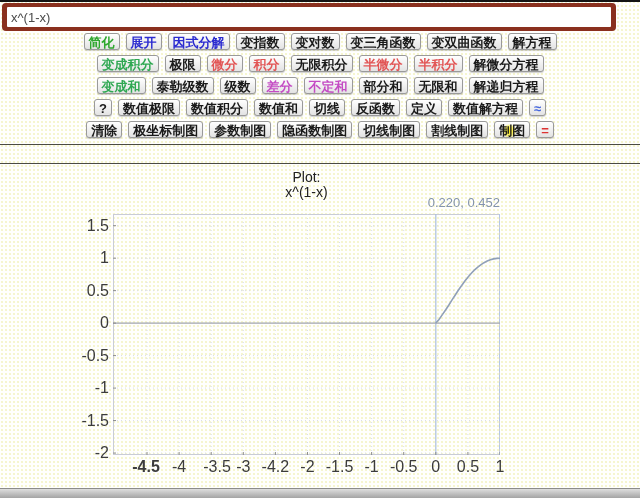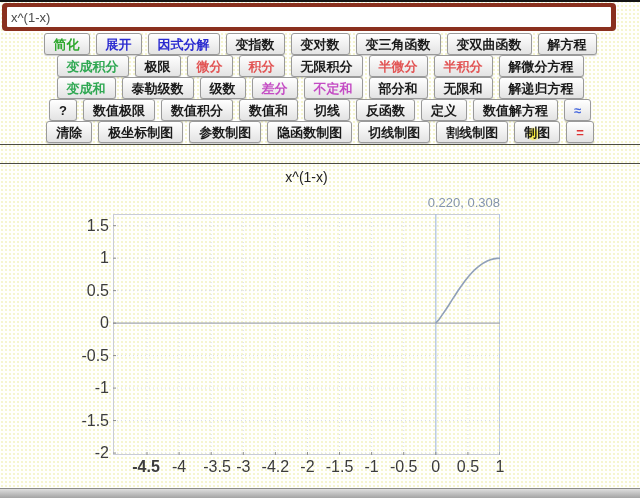--- a/index.html
+++ b/index.html
@@ -19,22 +19,22 @@
     background:#8a301e;border-radius:4px;box-sizing:border-box;padding:4px 5px;
   }
   .input-wrap input{
     width:100%;height:20px;border:none;outline:none;box-sizing:border-box;
     font-family:"Liberation Sans","DejaVu Sans",sans-serif;
     font-size:13px;color:#4a4a4a;padding:0 4px;background:#ffffff;border-radius:1px;
   }
   .toolbar{position:absolute;top:33px;left:0;right:0;}
   .btn-row{height:19px;margin-bottom:3px;text-align:center;white-space:nowrap;}
   .tb-btn{
-    display:inline-block;vertical-align:top;height:22px;line-height:17px;
-    margin:0 3px;padding:0 9px;
+    display:inline-block;vertical-align:top;height:17px;line-height:17px;
+    margin:0 3px;padding:0 4px;
     font-family:"Liberation Sans","DejaVu Sans",sans-serif;
     font-size:13px;font-weight:bold;
     border:1px solid #9a9a9a;border-radius:3px;box-sizing:border-box;
     background-image:linear-gradient(180deg,#ffffff,#e3e3e3);
     box-shadow:0 1px 1px rgba(0,0,0,0.18);
     cursor:pointer;
     text-align:right;
   }
   .tb-btn.hl{
     background-image:radial-gradient(circle 9px at 42% 60%, rgba(255,238,0,0.95), rgba(255,238,0,0.45) 60%, rgba(255,238,0,0) 78%),
@@ -82,23 +82,24 @@
       <div class="btn-row"><button class="tb-btn" style="color: rgb(47, 168, 82);">变成积分</button><button class="tb-btn" style="color: rgb(26, 26, 26);">极限</button><button class="tb-btn" style="color: rgb(226, 85, 85);">微分</button><button class="tb-btn" style="color: rgb(226, 85, 85);">积分</button><button class="tb-btn" style="color: rgb(26, 26, 26);">无限积分</button><button class="tb-btn" style="color: rgb(226, 85, 85);">半微分</button><button class="tb-btn" style="color: rgb(226, 85, 85);">半积分</button><button class="tb-btn" style="color: rgb(26, 26, 26);">解微分方程</button></div>
       <div class="btn-row"><button class="tb-btn" style="color: rgb(47, 168, 82);">变成和</button><button class="tb-btn" style="color: rgb(26, 26, 26);">泰勒级数</button><button class="tb-btn" style="color: rgb(26, 26, 26);">级数</button><button class="tb-btn" style="color: rgb(196, 76, 196);">差分</button><button class="tb-btn" style="color: rgb(196, 76, 196);">不定和</button><button class="tb-btn" style="color: rgb(26, 26, 26);">部分和</button><button class="tb-btn" style="color: rgb(26, 26, 26);">无限和</button><button class="tb-btn" style="color: rgb(26, 26, 26);">解递归方程</button></div>
       <div class="btn-row"><button class="tb-btn" style="color: rgb(26, 26, 26);">?</button><button class="tb-btn" style="color: rgb(26, 26, 26);">数值极限</button><button class="tb-btn" style="color: rgb(26, 26, 26);">数值积分</button><button class="tb-btn" style="color: rgb(26, 26, 26);">数值和</button><button class="tb-btn" style="color: rgb(26, 26, 26);">切线</button><button class="tb-btn" style="color: rgb(26, 26, 26);">反函数</button><button class="tb-btn" style="color: rgb(26, 26, 26);">定义</button><button class="tb-btn" style="color: rgb(26, 26, 26);">数值解方程</button><button class="tb-btn" style="color: rgb(68, 102, 221);">≈</button></div>
       <div class="btn-row"><button class="tb-btn" style="color: rgb(26, 26, 26);">清除</button><button class="tb-btn" style="color: rgb(26, 26, 26);">极坐标制图</button><button class="tb-btn" style="color: rgb(26, 26, 26);">参数制图</button><button class="tb-btn" style="color: rgb(26, 26, 26);">隐函数制图</button><button class="tb-btn" style="color: rgb(26, 26, 26);">切线制图</button><button class="tb-btn" style="color: rgb(26, 26, 26);">割线制图</button><button class="tb-btn hl" style="color: rgb(26, 26, 26);">制图</button><button class="tb-btn" style="color: rgb(221, 51, 51);">=</button></div>
     </div>
 
   <div class="divider-band"></div>
 
   <div class="plot-region">
     <div class="plot-title">
+      <div>Plot:</div>
       <div>x^(1-x)</div>
     </div>
-    <div class="cursor-readout">0.220, 0.308</div>
+    <div class="cursor-readout">0.220, 0.452</div>
 
     <svg class="plot-canvas" width="387" height="241" viewBox="0 0 387 241">
         <rect x="0.5" y="0.5" width="386" height="240" fill="none" stroke="#c9ccd6"></rect>
         <line x1="34.014925373134346" y1="0" x2="34.014925373134346" y2="241" stroke="#d8dce8" stroke-width="1" stroke-dasharray="1,3"></line>
         <line x1="34.014925373134346" y1="238" x2="34.014925373134346" y2="241" stroke="#8a8a8a" stroke-width="1"></line>
         <line x1="66.10447761194031" y1="0" x2="66.10447761194031" y2="241" stroke="#d8dce8" stroke-width="1" stroke-dasharray="1,3"></line>
         <line x1="66.10447761194031" y1="238" x2="66.10447761194031" y2="241" stroke="#8a8a8a" stroke-width="1"></line>
         <line x1="98.19402985074628" y1="0" x2="98.19402985074628" y2="241" stroke="#d8dce8" stroke-width="1" stroke-dasharray="1,3"></line>
         <line x1="98.19402985074628" y1="238" x2="98.19402985074628" y2="241" stroke="#8a8a8a" stroke-width="1"></line>
         <line x1="130.28358208955225" y1="0" x2="130.28358208955225" y2="241" stroke="#d8dce8" stroke-width="1" stroke-dasharray="1,3"></line>

